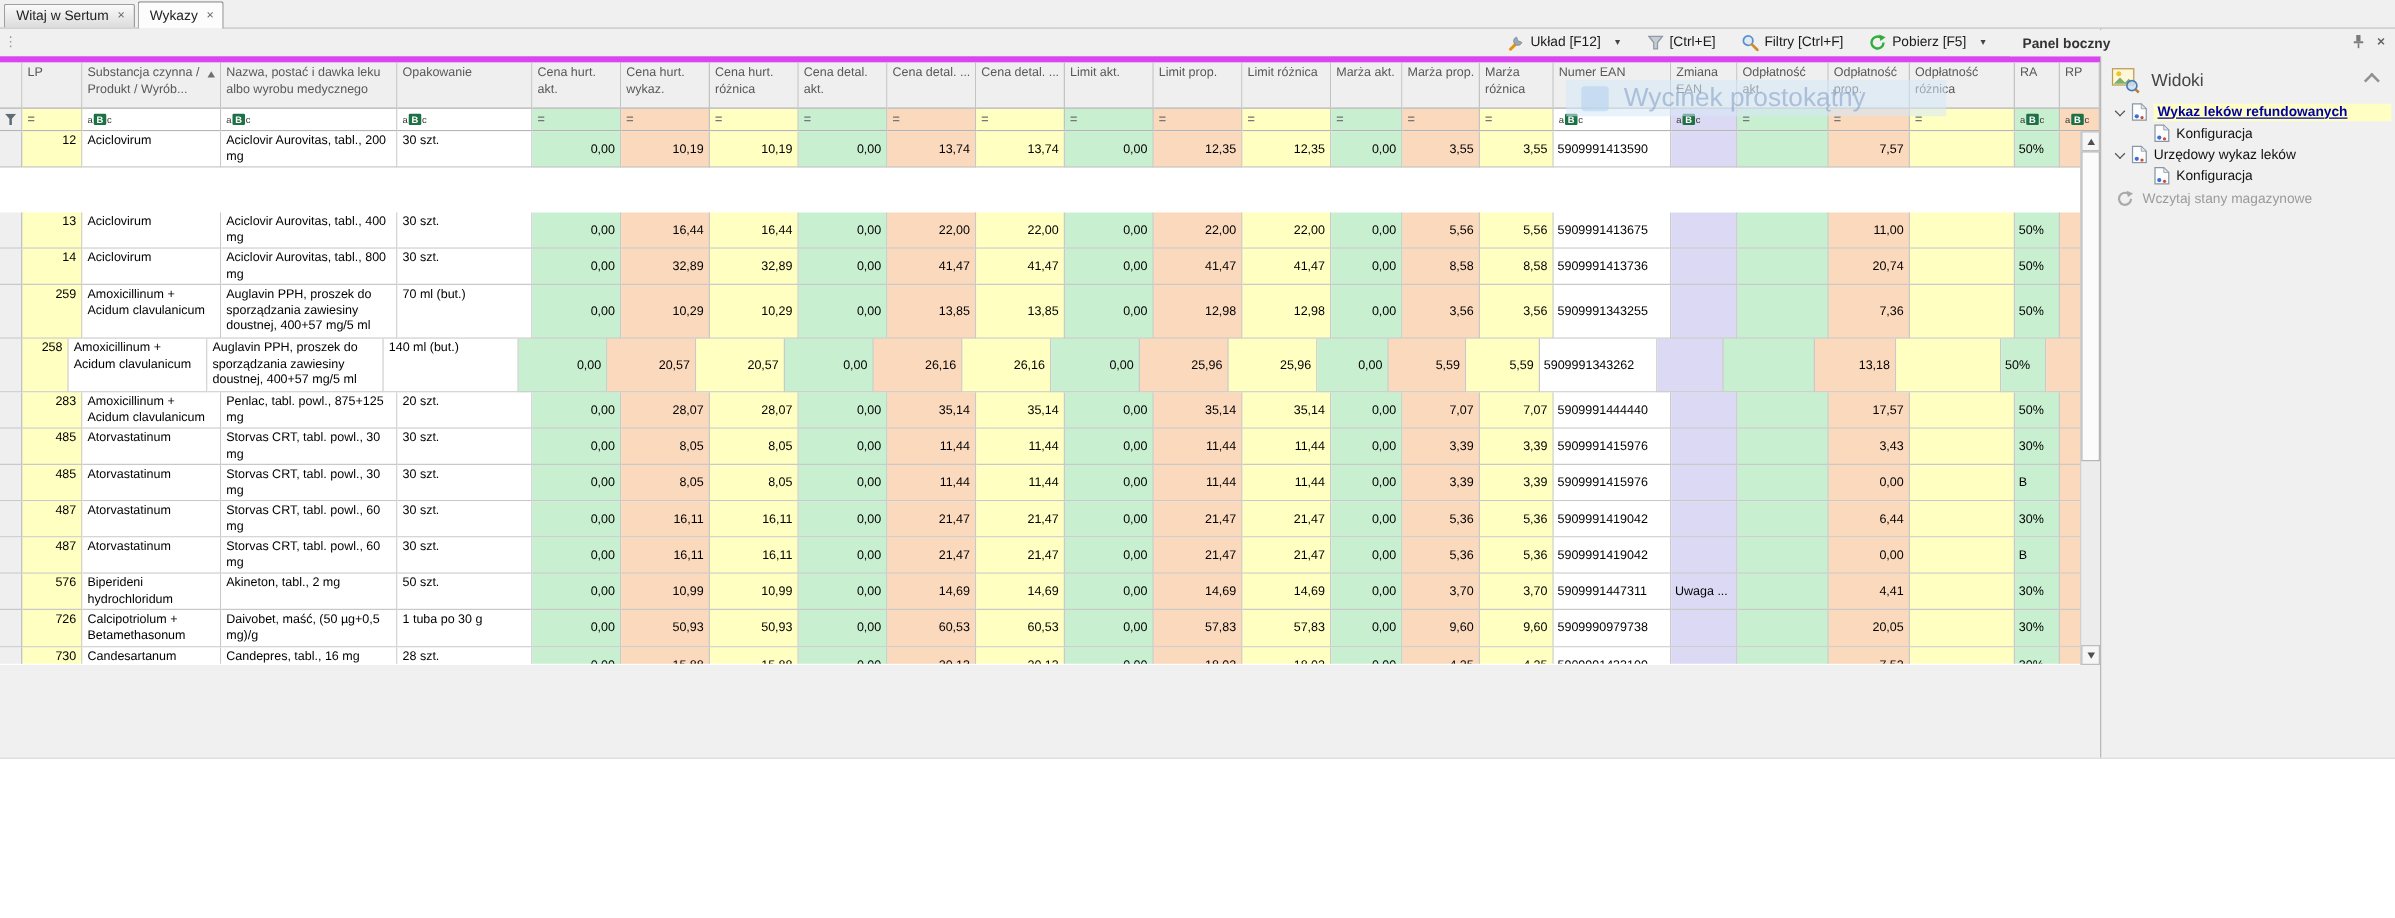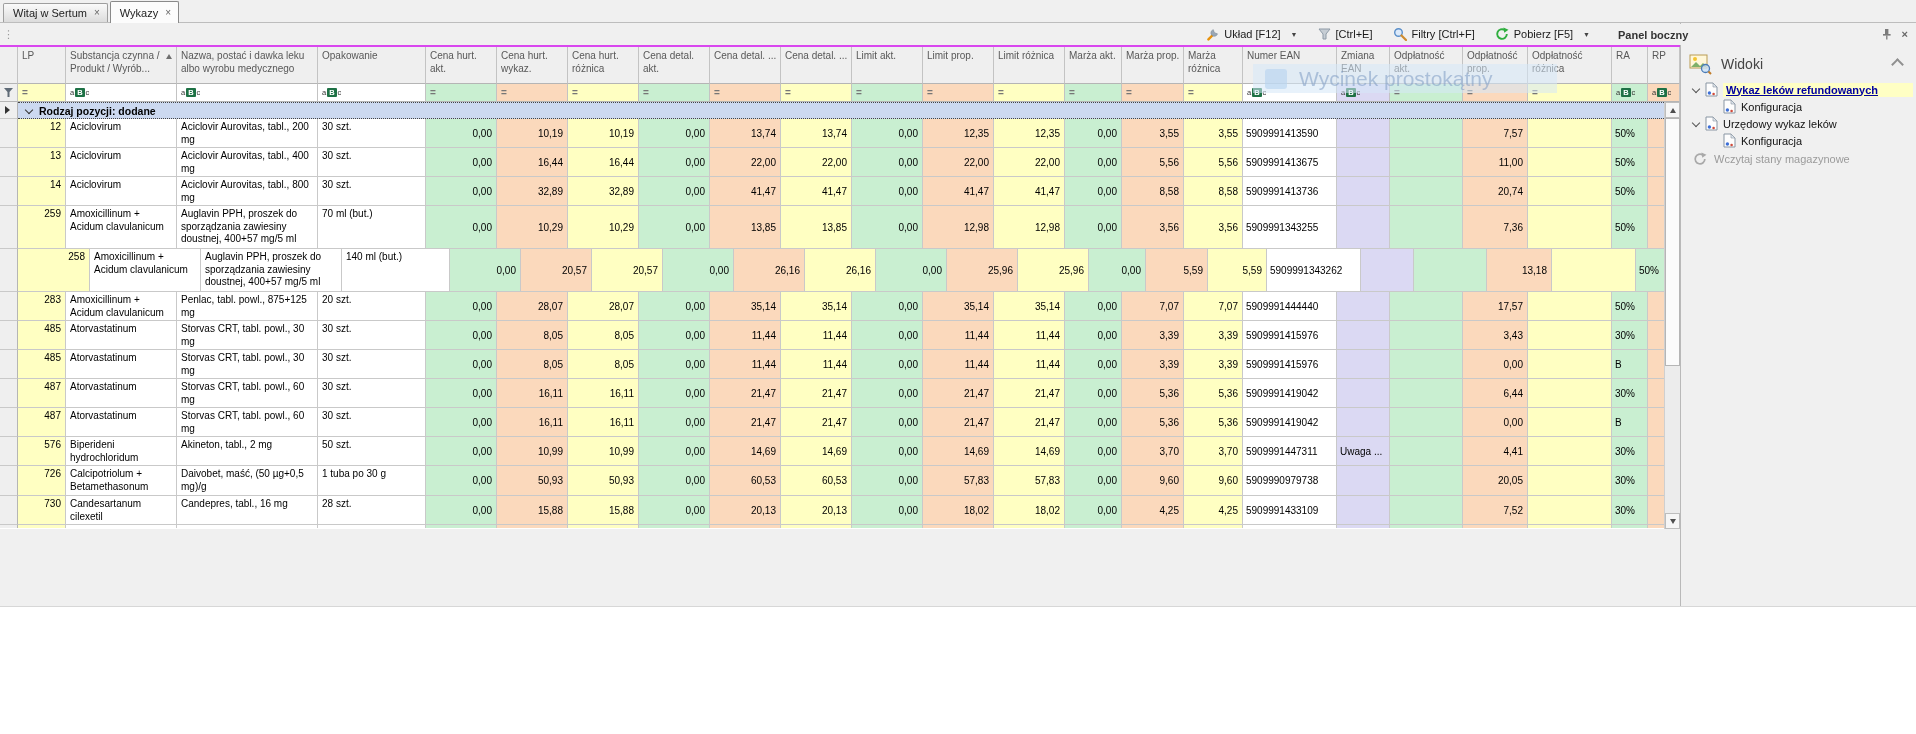--- a/index.html
+++ b/index.html
@@ -30,21 +30,21 @@
              display:flex;align-items:flex-end;padding:0 6px 5px 7px;font-size:10px;color:#5a5a5a;box-sizing:border-box}
   .groupchip .sortarr{margin-left:auto;margin-bottom:3px}
   .searchbtn{position:absolute;right:24px;top:13px;width:18px;height:18px}
 
   .ghost{position:absolute;left:1253px;top:64px;width:304px;height:29px;background:rgba(213,231,247,.55);
          display:flex;align-items:center;gap:12px;padding-left:12px;box-sizing:border-box;
          font-size:21px;color:rgba(125,155,195,.55);z-index:6;pointer-events:none}
   .gdot{width:22px;height:20px;background:rgba(185,212,240,.65);border-radius:3px;flex:none}
 
   
-  .grid{position:relative;width:1680px;height:482px;background:#fff;border-top:2px solid #d946ef;overflow:hidden;flex:none}
+  .grid{position:relative;width:1680px;height:482px;background:#fff;border-top:5px solid #d946ef;overflow:hidden;flex:none}
   .ghdr,.gfil,.grow,.grouprow{display:flex}
   .hc{box-sizing:border-box;background:#efefef;border-right:1px solid #c3c3c3;border-bottom:1px solid #b5b5b5;
       color:#585858;font-size:10px;line-height:1.25;padding:3px 3px 0 4px;position:relative;overflow:hidden;flex:none}
   .ghdr{height:37px}
   .hgut{width:18px;flex:none}
   .gfil{height:18px}
   .fc{box-sizing:border-box;border-right:1px solid #c3c3c3;border-bottom:1px solid #b5b5b5;display:flex;
       align-items:center;padding:0 4px;overflow:hidden;flex:none;background:#fff}
   .fgut{width:18px;background:#efefef;justify-content:center;padding:0}
   .eq{color:#767676;font-size:10px;font-weight:bold}
@@ -278,29 +278,20 @@
             </div>
             <div class="fc" style="width: 32px; background: rgb(251, 217, 188);">
               <span class="abc">
                 <em>a</em>
                 <b>B</b>
                 <em>c</em>
               </span>
             </div>
           </div>
         <div class="grows" id="grows">
-            <div class="grouprow">
-              <div class="gut">
-                <div class="ptr"></div>
-              </div>
-              <div class="band">
-                <div class="chv"></div>
-                <span>Rodzaj pozycji: dodane</span>
-              </div>
-            </div>
             <div class="grow" style="min-height: 18px;">
               <div class="gut"></div>
               <div class="gc numtop" style="width: 48px; background: rgb(255, 255, 194);">12</div>
               <div class="gc txt" style="width: 111px; background: rgb(255, 255, 255);">Aciclovirum</div>
               <div class="gc txt" style="width: 141px; background: rgb(255, 255, 255);">Aciclovir Aurovitas, tabl., 200 mg</div>
               <div class="gc txt" style="width: 108px; background: rgb(255, 255, 255);">30 szt.</div>
               <div class="gc num" style="width: 71px; background: rgb(201, 239, 209);">0,00</div>
               <div class="gc num" style="width: 71px; background: rgb(251, 217, 188);">10,19</div>
               <div class="gc num" style="width: 71px; background: rgb(255, 255, 194);">10,19</div>
               <div class="gc num" style="width: 71px; background: rgb(201, 239, 209);">0,00</div>
@@ -313,21 +304,21 @@
               <div class="gc num" style="width: 62px; background: rgb(251, 217, 188);">3,55</div>
               <div class="gc num" style="width: 59px; background: rgb(255, 255, 194);">3,55</div>
               <div class="gc mid" style="width: 94px; background: rgb(255, 255, 255);">5909991413590</div>
               <div class="gc mid" style="width: 53px; background: rgb(219, 217, 243);"></div>
               <div class="gc num" style="width: 73px; background: rgb(201, 239, 209);"></div>
               <div class="gc num" style="width: 65px; background: rgb(251, 217, 188);">7,57</div>
               <div class="gc num" style="width: 84px; background: rgb(255, 255, 194);"></div>
               <div class="gc mid" style="width: 36px; background: rgb(201, 239, 209);">50%</div>
               <div class="gc mid" style="width: 32px; background: rgb(251, 217, 188);"></div>
             </div>
-            <div class="grow" style="min-height: 18px;">
+            <div class="grow" style="min-height: 18px; margin-top: 36px;">
               <div class="gut"></div>
               <div class="gc numtop" style="width: 48px; background: rgb(255, 255, 194);">13</div>
               <div class="gc txt" style="width: 111px; background: rgb(255, 255, 255);">Aciclovirum</div>
               <div class="gc txt" style="width: 141px; background: rgb(255, 255, 255);">Aciclovir Aurovitas, tabl., 400 mg</div>
               <div class="gc txt" style="width: 108px; background: rgb(255, 255, 255);">30 szt.</div>
               <div class="gc num" style="width: 71px; background: rgb(201, 239, 209);">0,00</div>
               <div class="gc num" style="width: 71px; background: rgb(251, 217, 188);">16,44</div>
               <div class="gc num" style="width: 71px; background: rgb(255, 255, 194);">16,44</div>
               <div class="gc num" style="width: 71px; background: rgb(201, 239, 209);">0,00</div>
               <div class="gc num" style="width: 71px; background: rgb(251, 217, 188);">22,00</div>
@@ -393,21 +384,21 @@
               <div class="gc mid" style="width: 94px; background: rgb(255, 255, 255);">5909991343255</div>
               <div class="gc mid" style="width: 53px; background: rgb(219, 217, 243);"></div>
               <div class="gc num" style="width: 73px; background: rgb(201, 239, 209);"></div>
               <div class="gc num" style="width: 65px; background: rgb(251, 217, 188);">7,36</div>
               <div class="gc num" style="width: 84px; background: rgb(255, 255, 194);"></div>
               <div class="gc mid" style="width: 36px; background: rgb(201, 239, 209);">50%</div>
               <div class="gc mid" style="width: 32px; background: rgb(251, 217, 188);"></div>
             </div>
             <div class="grow" style="min-height: 43px;">
               <div class="gut"></div>
-              <div class="gc numtop" style="width: 72px; background: rgb(255, 255, 194);">258</div>
+              <div class="gc numtop" style="width: 37px; background: rgb(255, 255, 194);">258</div>
               <div class="gc txt" style="width: 111px; background: rgb(255, 255, 255);">Amoxicillinum + Acidum clavulanicum</div>
               <div class="gc txt" style="width: 141px; background: rgb(255, 255, 255);">Auglavin PPH, proszek do sporządzania zawiesiny doustnej, 400+57 mg/5 ml</div>
               <div class="gc txt" style="width: 108px; background: rgb(255, 255, 255);">140 ml (but.)</div>
               <div class="gc num" style="width: 71px; background: rgb(201, 239, 209);">0,00</div>
               <div class="gc num" style="width: 71px; background: rgb(251, 217, 188);">20,57</div>
               <div class="gc num" style="width: 71px; background: rgb(255, 255, 194);">20,57</div>
               <div class="gc num" style="width: 71px; background: rgb(201, 239, 209);">0,00</div>
               <div class="gc num" style="width: 71px; background: rgb(251, 217, 188);">26,16</div>
               <div class="gc num" style="width: 71px; background: rgb(255, 255, 194);">26,16</div>
               <div class="gc num" style="width: 71px; background: rgb(201, 239, 209);">0,00</div>

